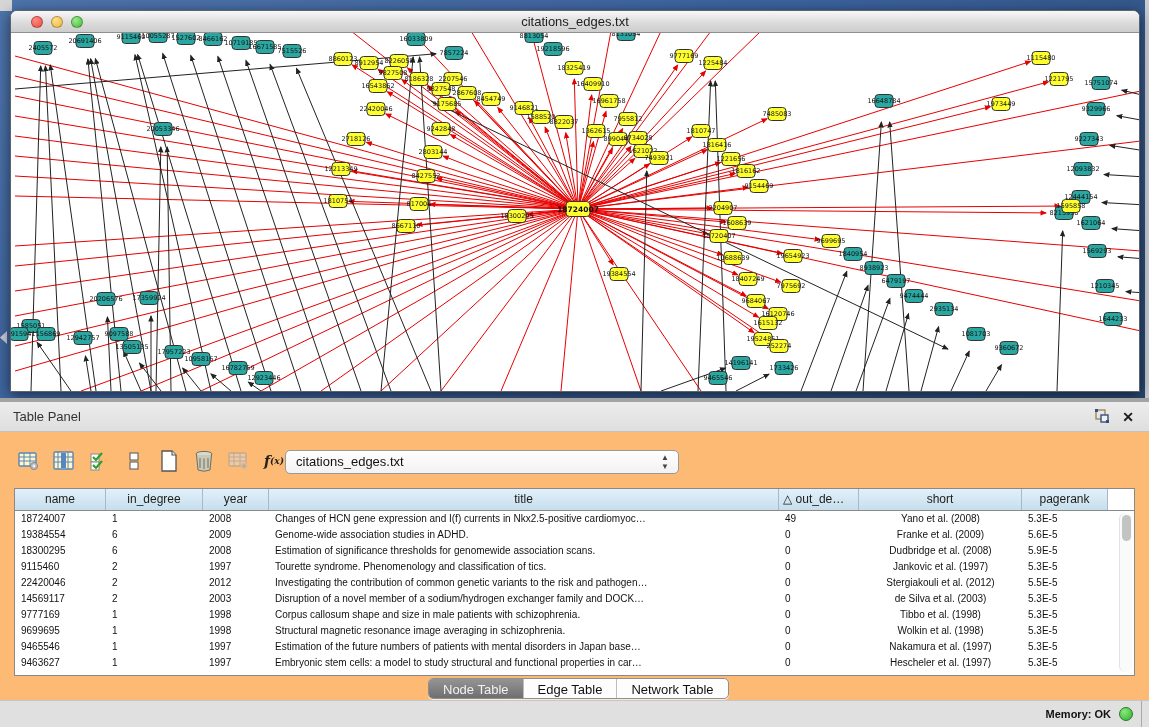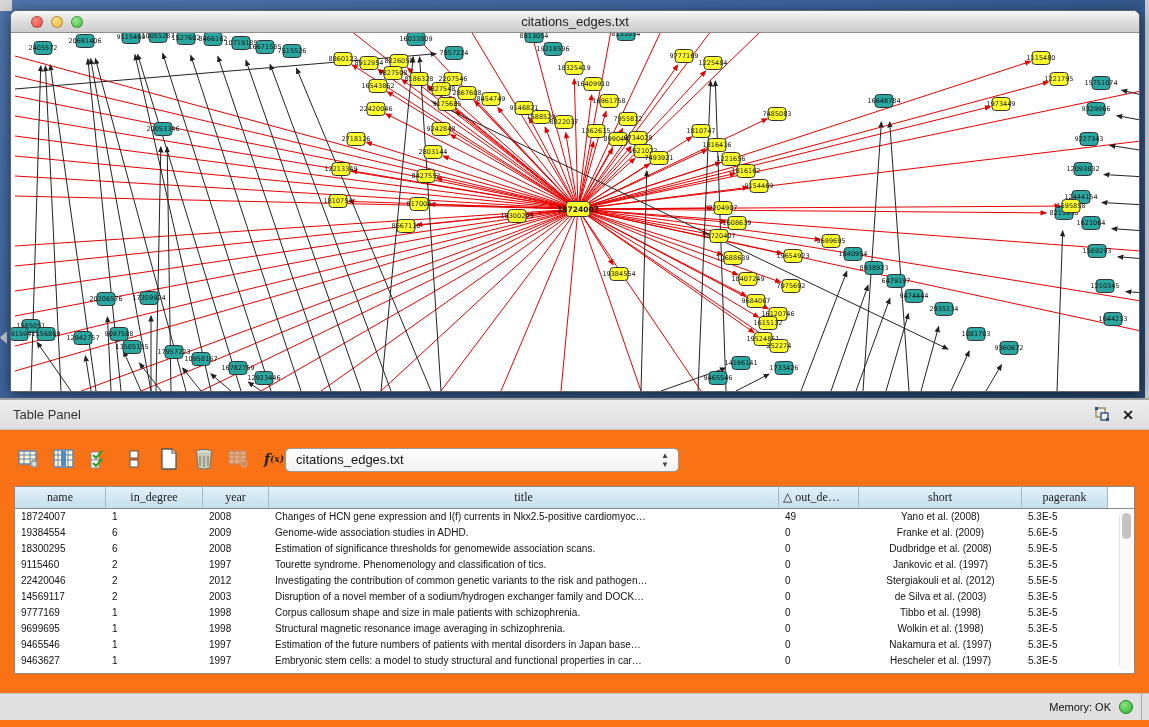--- a/index.html
+++ b/index.html
@@ -25,21 +25,21 @@
     border:1px solid rgba(0,0,0,.28); }
   .light.red { left:20px; background:radial-gradient(circle at 35% 30%,#ff8a80,#ef4b43); }
   .light.yellow { left:40px; background:radial-gradient(circle at 35% 30%,#ffe08a,#f2b33c); }
   .light.green { left:60px; background:radial-gradient(circle at 35% 30%,#9ce98c,#3fbf3a); }
   #canvas { position:absolute; left:0; top:22px; right:0; bottom:0; background:#ffffff; }
   #graph-svg { display:block; }
   #graph-svg text { font-family:"DejaVu Sans", sans-serif; }
 
   
   #table-panel { position:absolute; left:0; top:398px; width:1149px; height:329px;
-    background:#f97316; border-top:2px solid #a3a3a3; }
+    background:#fdba74; border-top:4px solid #a3a3a3; }
   #panel-header { position:absolute; left:0; top:0; right:0; height:30px;
     background:linear-gradient(#ededed,#dedede); border-bottom:1px solid #c2c2c2; }
   #panel-header .ptitle { position:absolute; left:13px; top:0; height:30px; line-height:30px;
     font-size:13px; color:#333; }
   .panel-hbtn { position:absolute; top:6px; width:18px; height:18px; text-align:center;
     line-height:18px; cursor:default; }
   #float-btn { right:38px; }
   #close-btn { right:12px; font-size:14px; font-weight:bold; color:#1a1a1a; }
 
   #toolbar { position:absolute; left:14px; top:44px; height:30px; display:flex; align-items:center; }
@@ -51,39 +51,39 @@
   #combo { position:absolute; left:285px; top:48px; width:394px; height:24px;
     border:1px solid #9a9a9a; border-radius:5px; background:linear-gradient(#ffffff,#f2f2f2);
     font-size:13px; color:#111; line-height:22px; padding-left:10px;
     box-shadow:inset 0 1px 0 #fff; }
   #combo .arrows { position:absolute; right:9px; top:2px; font-size:8px; color:#444; line-height:9px; text-align:center; }
 
   #table { position:absolute; left:14px; top:86px; width:1121px; height:188px;
     border:1px solid #898989; background:#fff; overflow:hidden; }
   #table-header { height:22px; border-bottom:1px solid #8a8a8a; background:#fff; white-space:nowrap; }
   .th { display:inline-block; height:21px; line-height:21px; text-align:center; font-size:12px;
-    color:#1c1c1c; background:linear-gradient(#e2f1fa,#c6deec); border-right:1px solid #a3bbc9; overflow:hidden;font-family:Liberation Serif, serif; }
+    color:#1c1c1c; background:linear-gradient(#e2f1fa,#c6deec); border-right:1px solid #a3bbc9; overflow:hidden; }
   .th.sorted { text-align:left; padding-left:4px; }
   #table-body { position:absolute; left:0; top:22px; right:0; bottom:0; background:#fff; overflow:hidden; }
   .tr { height:16px; line-height:16px; white-space:nowrap; font-size:10px; color:#111; }
   .td { display:inline-block; height:16px; overflow:hidden; white-space:nowrap; vertical-align:top; padding:0 6px; }
   #vscroll { position:absolute; right:2px; top:24px; bottom:3px; width:13px;
     background:#fafafa; border-left:1px solid #e2e2e2; border-radius:6px; }
   #vscroll .thumb { width:9px; height:26px; margin:2px auto 0; background:#c3c3c3; border-radius:5px; }
 
   #tabs { position:absolute; left:428px; top:276px; height:21px; display:flex;
     border:1px solid #8f8f8f; border-radius:5px; overflow:hidden;
     background:#fdfdfd; box-shadow:0 1px 0 rgba(255,255,255,.7); }
   #tabs .tab { border:none; background:transparent; font-family:"Liberation Sans",sans-serif;
     font-size:13px; padding:0 14px; color:#111; border-left:1px solid #bdbdbd; height:21px; }
   #tabs .tab:first-child { border-left:none; }
   #tabs .tab.active { background:linear-gradient(#949494,#6b6b6b); color:#f2f2f2; border-left:none; }
 
-  #statusbar { position:absolute; left:0; bottom:7px; right:0; height:27px;
-    background:#e0e0e0; border-top:1px solid #c6c6c6; }
+  #statusbar { position:absolute; left:0; bottom:0; right:0; height:27px;
+    background:#e0e0e0; border-top:1px solid #c6c6c6;font-weight:bold; }
   #statusbar .divider { position:absolute; right:7px; top:0; bottom:0; width:1px; background:#a9a9a9; }
   #memory-label { position:absolute; right:38px; top:7px; font-size:11px; color:#111; }
   #memory-dot { position:absolute; right:16px; top:6px; width:14px; height:14px; border-radius:50%;
     background:radial-gradient(circle at 35% 30%,#8ce87e,#2fae2f); border:1px solid #1f7d1f; }
 </style>
 </head>
 <body>
 
 <div id="network-area">
   <div class="app-corner"></div>
@@ -779,19 +779,24 @@
         <div class="tr"><span class="td" style="width: 91px; text-align: left;">9777169</span><span class="td" style="width: 97px; text-align: left;">1</span><span class="td" style="width: 66px; text-align: left;">1998</span><span class="td" style="width: 510px; text-align: left;">Corpus callosum shape and size in male patients with schizophrenia.</span><span class="td" style="width: 80px; text-align: left;">0</span><span class="td" style="width: 163px; text-align: center;">Tibbo et al. (1998)</span><span class="td" style="width: 86px; text-align: left;">5.3E-5</span></div>
         <div class="tr"><span class="td" style="width: 91px; text-align: left;">9699695</span><span class="td" style="width: 97px; text-align: left;">1</span><span class="td" style="width: 66px; text-align: left;">1998</span><span class="td" style="width: 510px; text-align: left;">Structural magnetic resonance image averaging in schizophrenia.</span><span class="td" style="width: 80px; text-align: left;">0</span><span class="td" style="width: 163px; text-align: center;">Wolkin et al. (1998)</span><span class="td" style="width: 86px; text-align: left;">5.3E-5</span></div>
         <div class="tr"><span class="td" style="width: 91px; text-align: left;">9465546</span><span class="td" style="width: 97px; text-align: left;">1</span><span class="td" style="width: 66px; text-align: left;">1997</span><span class="td" style="width: 510px; text-align: left;">Estimation of the future numbers of patients with mental disorders in Japan base…</span><span class="td" style="width: 80px; text-align: left;">0</span><span class="td" style="width: 163px; text-align: center;">Nakamura et al. (1997)</span><span class="td" style="width: 86px; text-align: left;">5.3E-5</span></div>
         <div class="tr"><span class="td" style="width: 91px; text-align: left;">9463627</span><span class="td" style="width: 97px; text-align: left;">1</span><span class="td" style="width: 66px; text-align: left;">1997</span><span class="td" style="width: 510px; text-align: left;">Embryonic stem cells: a model to study structural and functional properties in car…</span><span class="td" style="width: 80px; text-align: left;">0</span><span class="td" style="width: 163px; text-align: center;">Hescheler et al. (1997)</span><span class="td" style="width: 86px; text-align: left;">5.3E-5</span></div>
       </div>
     <div id="vscroll">
       <div class="thumb"></div>
     </div>
   </div>
 
+  <div id="tabs">
+    <button class="tab active">Node Table</button>
+    <button class="tab">Edge Table</button>
+    <button class="tab">Network Table</button>
+  </div>
 
   <div id="statusbar">
     <span id="memory-label">Memory: OK</span>
     <span id="memory-dot"></span>
     <span class="divider"></span>
   </div>
 </div>
 
 </body></html>

